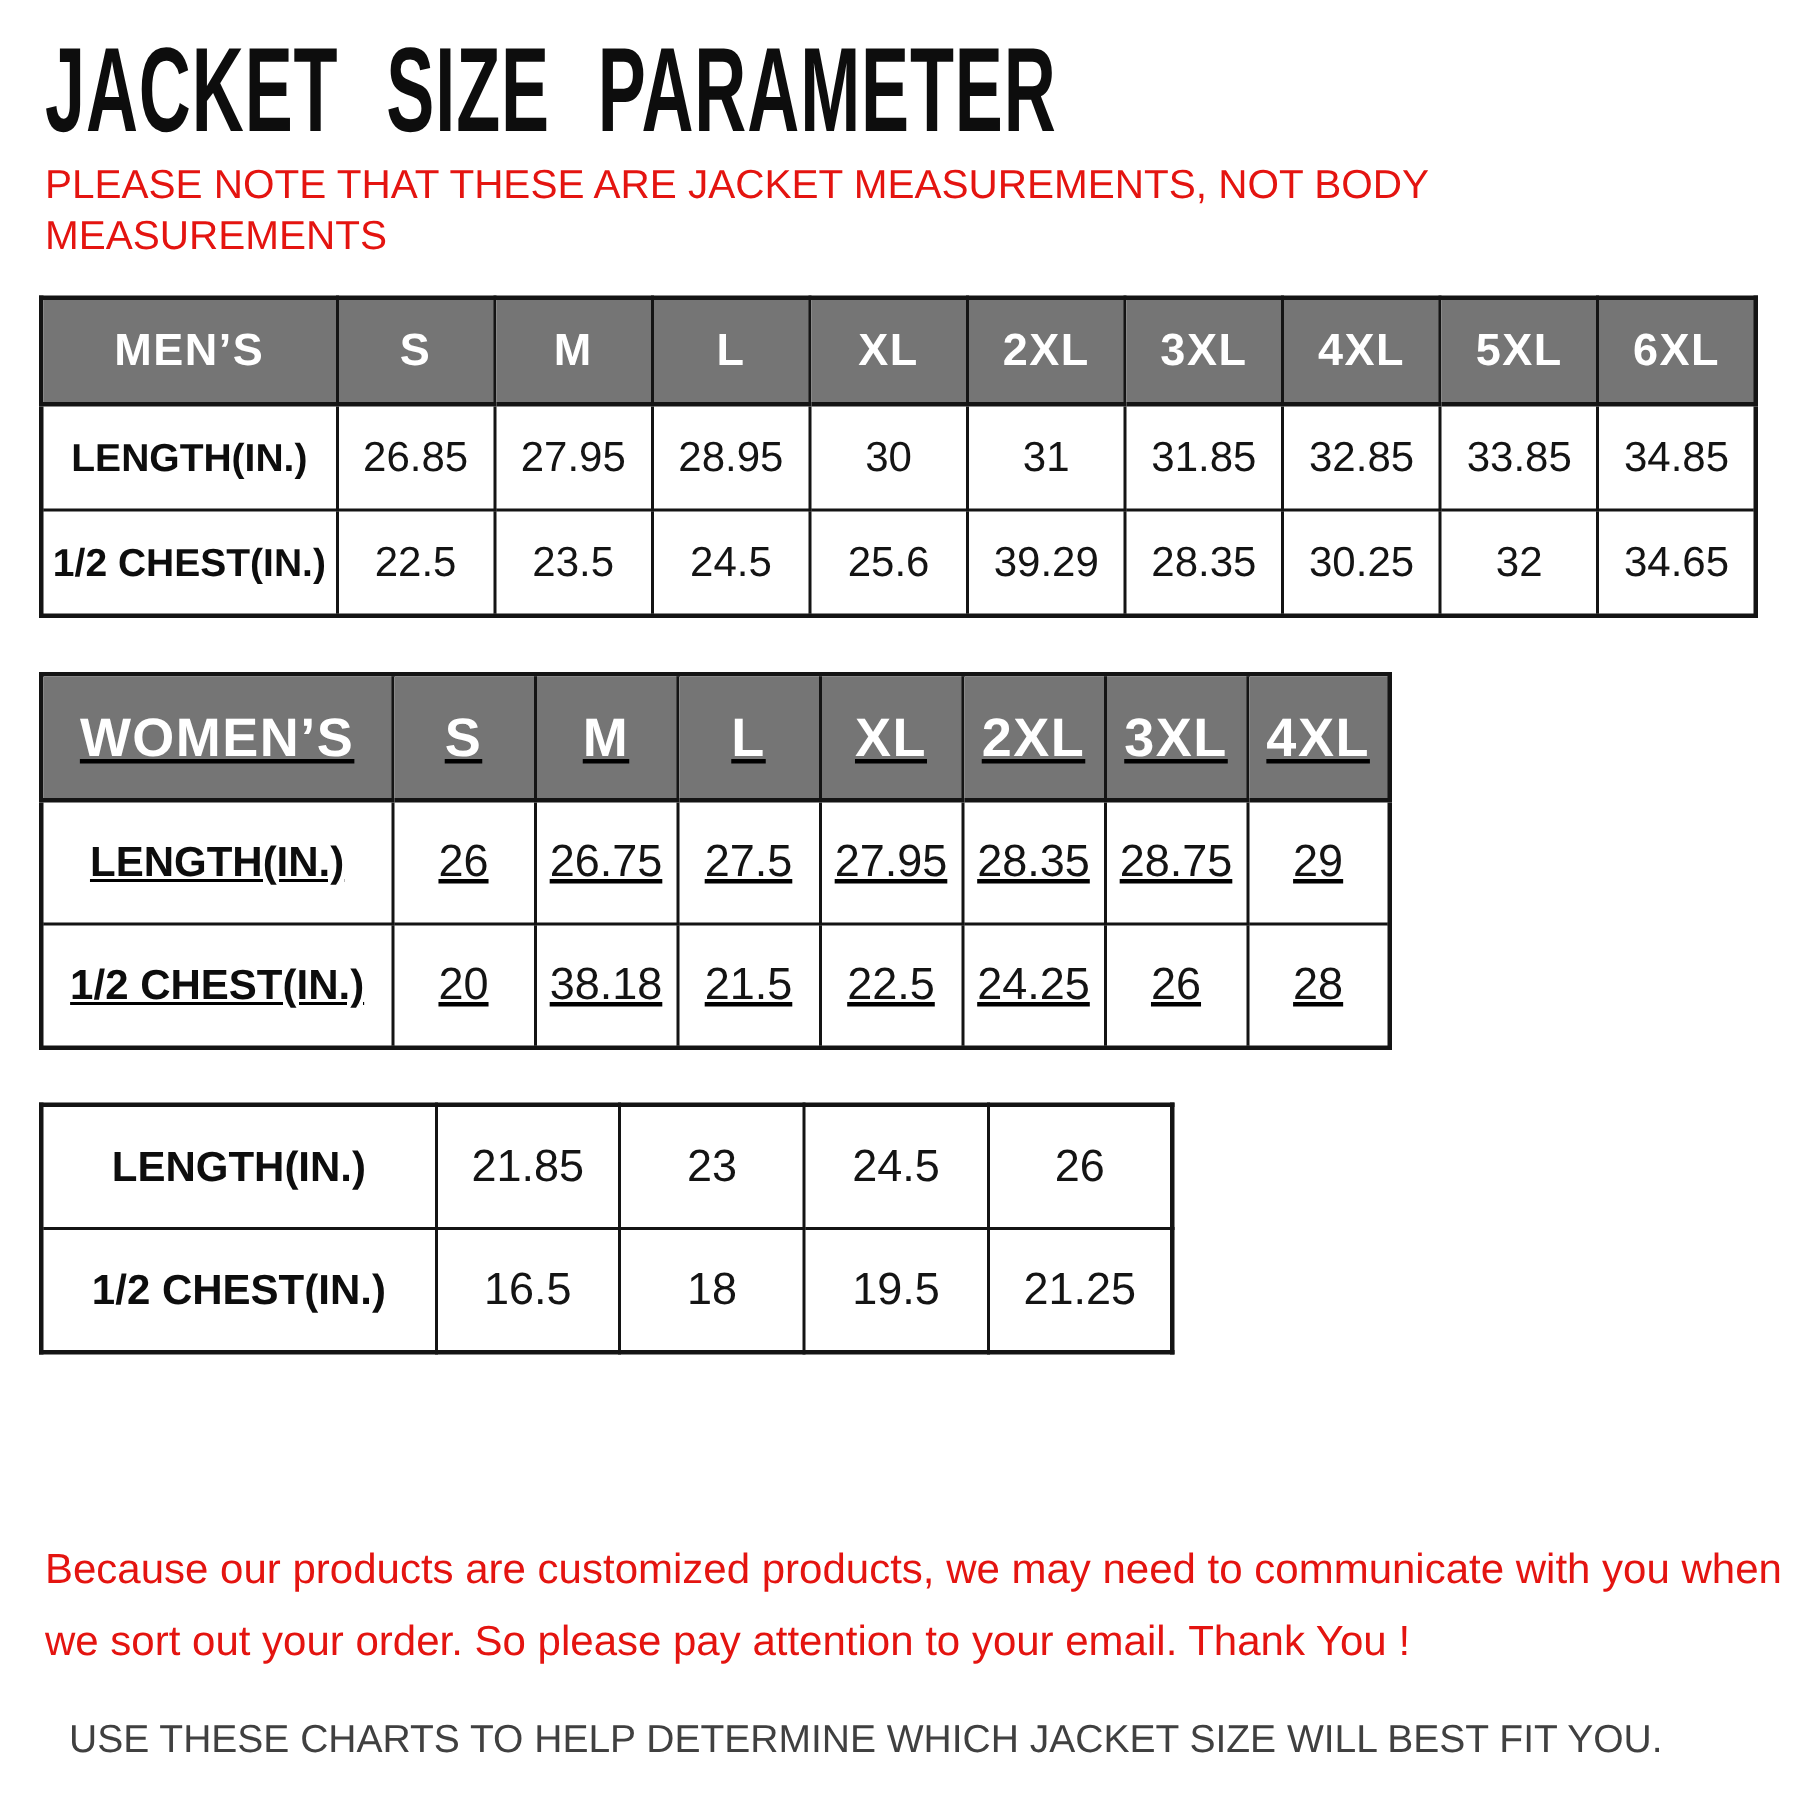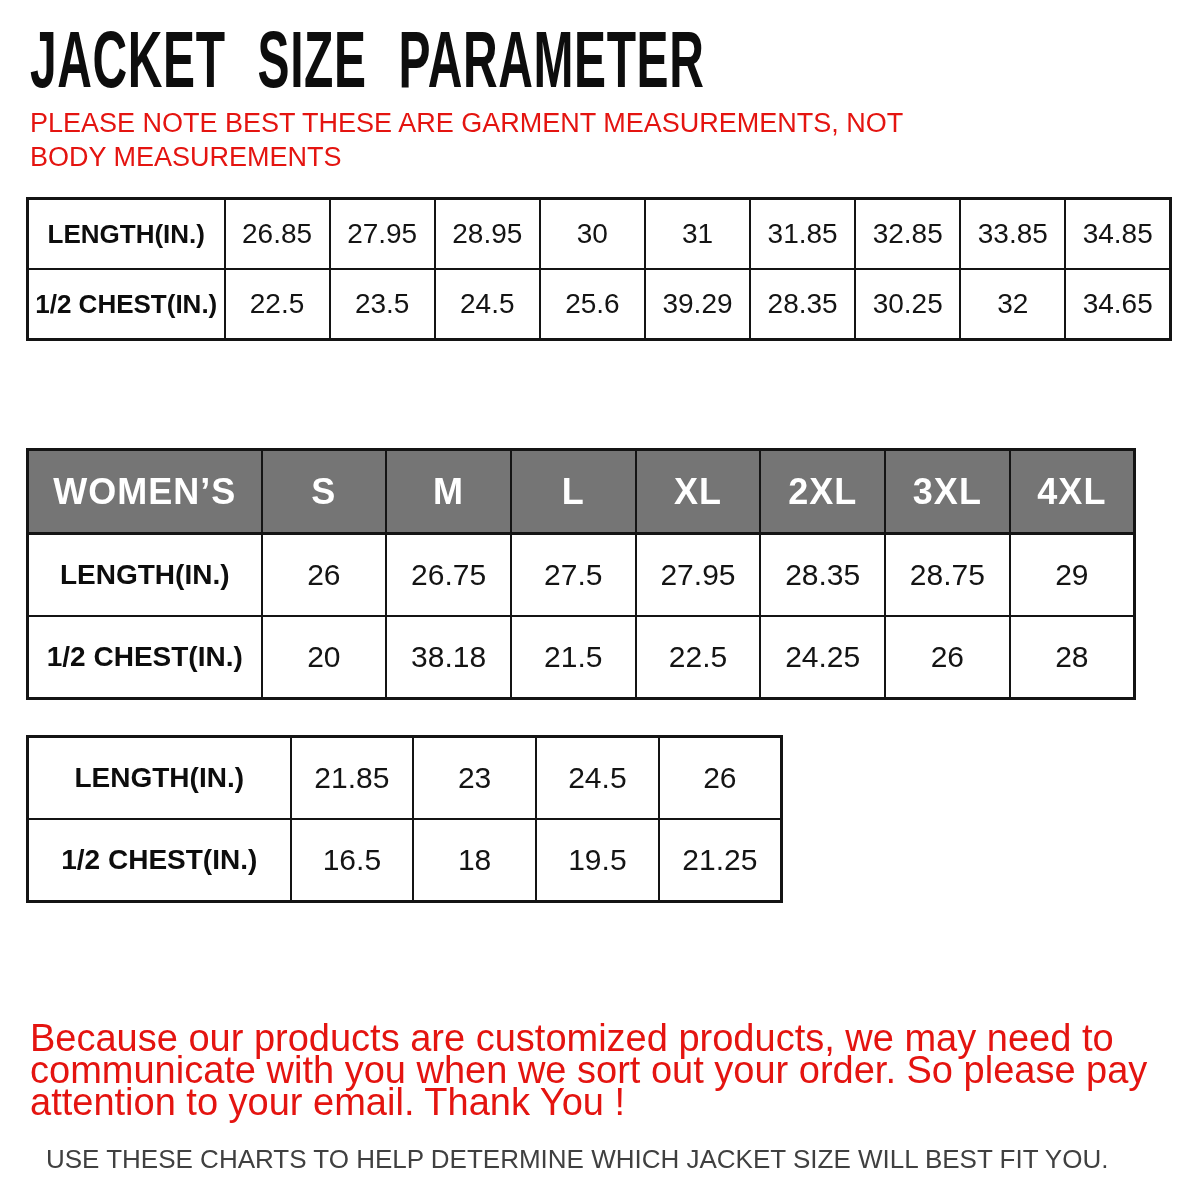--- a/index.html
+++ b/index.html
@@ -34,54 +34,66 @@
     border-bottom:3px solid #141414;
   }
   table.size td.rowlab{font-weight:600;color:#0d0d0d;margin-left:24px;}
   table.size td{color:#141414;font-weight:400;}
 
   .t-mens{left:26px;top:197px;width:1146px;}
   .t-mens th{height:68px;font-size:30px;}
   .t-mens td{height:68px;font-size:28px;}
   .t-mens td.rowlab{font-size:26px;}
 
-  .t-womens{left:26px;top:448px;width:1110px;}
+  .t-womens{left:26px;top:448px;width:902px;text-decoration:underline;}
   .t-womens th{height:81px;font-size:36px;}
   .t-womens td{height:80px;font-size:30px;}
   .t-womens td.rowlab{font-size:28px;}
 
   .t-youth{left:26px;top:735px;width:757px;}
   .t-youth th{height:87px;font-size:36px;}
   .t-youth td{height:80px;font-size:30px;}
   .t-youth td.rowlab{font-size:28px;}
 
   
   .footer1{
     position:absolute;left:30px;top:1022px;width:1160px;margin:0;
-    font-size:38px;line-height:32px;color:#e41410;font-weight:400;
+    font-size:28px;line-height:48px;color:#e41410;font-weight:400;
   }
   .footer2{
     position:absolute;left:30px;top:1126px;width:1160px;margin:16px;
     font-size:26px;line-height:34px;color:#404040;font-weight:400;
   }
 </style>
 </head>
 <body>
 
 <div class="page">
 
   <h1 class="title">JACKET SIZE PARAMETER</h1>
 
-  <p class="note">PLEASE NOTE BEST THESE ARE GARMENT MEASUREMENTS, NOT BODY MEASUREMENTS</p>
+  <p class="note">PLEASE NOTE THAT THESE ARE JACKET MEASUREMENTS, NOT BODY MEASUREMENTS</p>
 
   <table class="size t-mens">
     <colgroup>
         <col style="width:197px">
       </colgroup>
     <tbody>
+        <tr>
+      <th>MEN’S</th>
+      <th>S</th>
+      <th>M</th>
+      <th>L</th>
+      <th>XL</th>
+      <th>2XL</th>
+      <th>3XL</th>
+      <th>4XL</th>
+      <th>5XL</th>
+      <th>6XL</th>
+    </tr>
     <tr>
       <td class="rowlab">LENGTH(IN.)</td>
       <td>26.85</td>
       <td>27.95</td>
       <td>28.95</td>
       <td>30</td>
       <td>31</td>
       <td>31.85</td>
       <td>32.85</td>
       <td>33.85</td>

